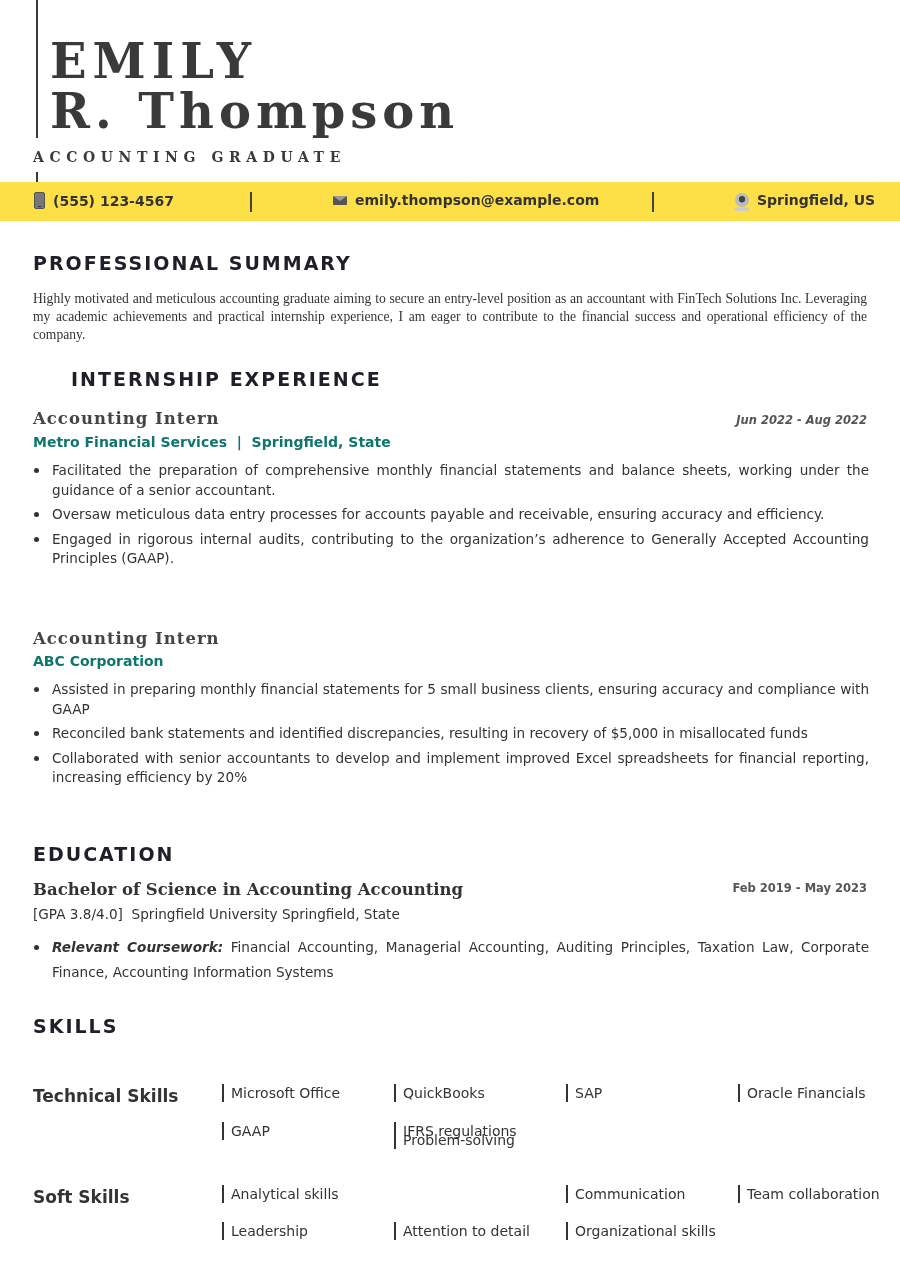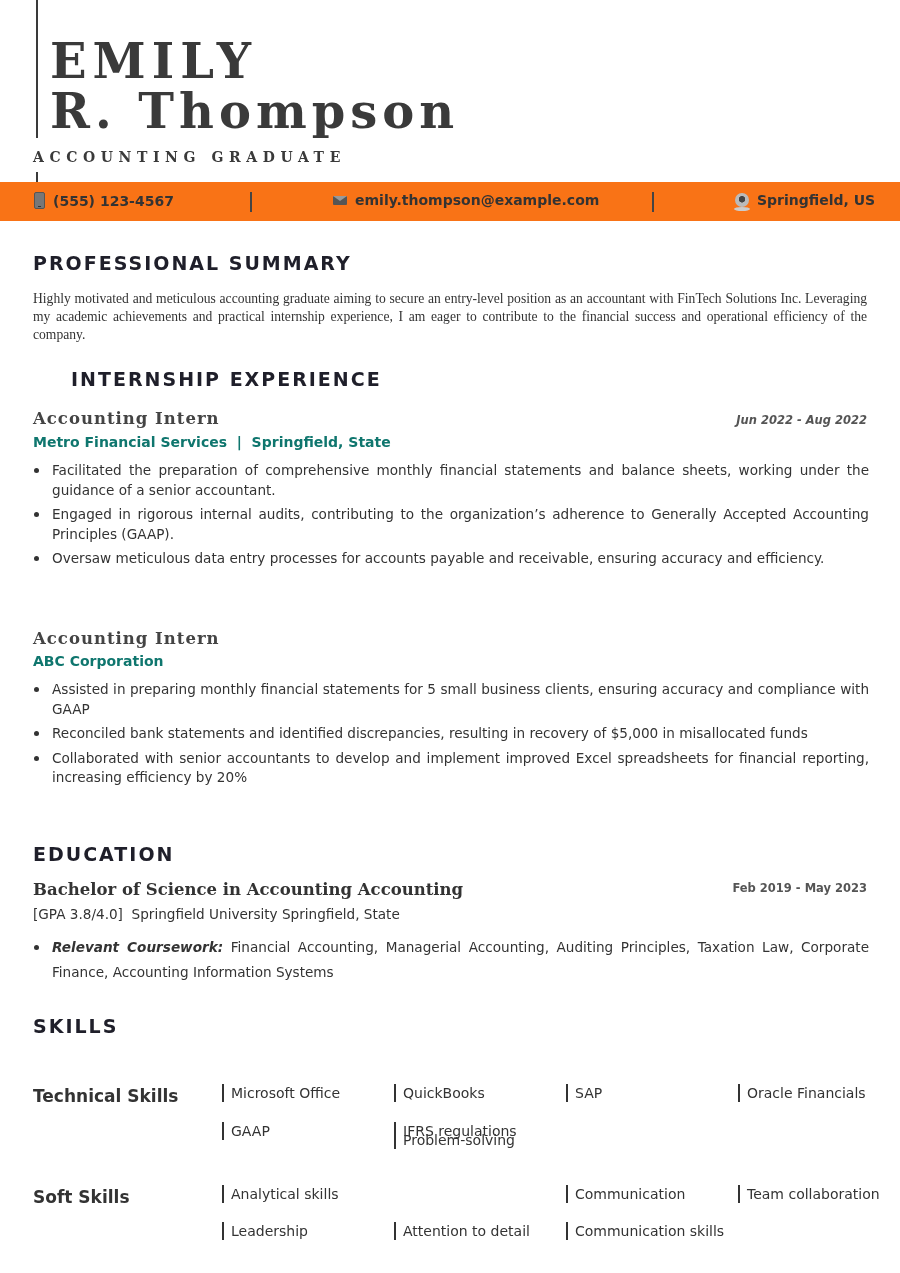--- a/index.html
+++ b/index.html
@@ -6,21 +6,21 @@
     html, body { width: 900px; height: 1273px; background: #ffffff; overflow: hidden; }
     body { position: relative; font-family: "Liberation Sans", sans-serif; color: #3a3a3a; }
 
     .header-rule { position: absolute; left: 36px; top: 0; width: 2px; height: 138px; background: #3a3a3a; }
     .header-rule-small { position: absolute; left: 36px; top: 172px; width: 2px; height: 10px; background: #3a3a3a; }
     .name { position: absolute; left: 50px; top: 36px; font-family: "DejaVu Serif", serif; font-weight: bold; color: #3a3a3a; letter-spacing: 4px; line-height: 50px; font-size: 48px; }
     .name .l1 { display: block; letter-spacing: 6px; }
     .name .l2 { display: block; letter-spacing: 5px; }
     .title { position: absolute; left: 33px; top: 149px; font-family: "DejaVu Serif", serif; font-weight: bold; font-size: 14px; letter-spacing: 5.6px; color: #3a3a3a; }
 
-    .contact-bar { position: absolute; left: 0; top: 182px; width: 900px; height: 39px; background: #f97316; display: flex; align-items: center; font-family: "DejaVu Sans", sans-serif; font-weight: bold; font-size: 14px; color: #333; }
+    .contact-bar { position: absolute; left: 0; top: 182px; width: 900px; height: 39px; background: #fde047; display: flex; align-items: center; font-family: "DejaVu Sans", sans-serif; font-weight: bold; font-size: 14px; color: #333; }
     .contact-item { position: absolute; display: flex; align-items: center; gap: 8px; top: 10px; }
     .contact-sep { position: absolute; top: 10px; width: 2px; height: 20px; background: #444; }
     .phone-icon { width: 11px; height: 17px; background: #777; border-radius: 2px; border: 1px solid #555; position: relative; }
     .phone-icon::after { content: ""; position: absolute; left: 3px; bottom: 1px; width: 3px; height: 1px; background: #333; }
     .mail-icon { width: 14px; height: 9px; background: #555; position: relative; border-radius: 1px; }
     .mail-icon::before { content: ""; position: absolute; left: 0; top: 0; width: 0; height: 0; border-left: 7px solid transparent; border-right: 7px solid transparent; border-top: 5px solid #999; }
     .pin-icon { width: 14px; height: 14px; border-radius: 50%; background: radial-gradient(circle at 50% 45%, #444 0 3px, #bbb 3.5px 7px); position: relative; }
     .pin-icon::after { content: ""; position: absolute; left: -1px; bottom: -4px; width: 16px; height: 4px; border-radius: 50%; background: #ccc; }
 
     .section-title { position: absolute; left: 33px; font-family: "DejaVu Sans", sans-serif; font-weight: bold; font-size: 19px; letter-spacing: 2px; color: #1f1f2a; }
@@ -76,22 +76,22 @@
 <div class="section-title" style="top:252px;">PROFESSIONAL SUMMARY</div>
 <div class="para" style="top:290px;">Highly motivated and meticulous accounting graduate aiming to secure an entry-level position as an accountant with FinTech Solutions Inc. Leveraging my academic achievements and practical internship experience, I am eager to contribute to the financial success and operational efficiency of the company.</div>
 
 <div class="section-title" style="top:368px;margin-left:38px;">INTERNSHIP EXPERIENCE</div>
 
 <div class="job-title" style="top:409px;">Accounting Intern</div>
 <div class="date italic" style="top:413px;">Jun 2022 - Aug 2022</div>
 <div class="job-sub" style="top:434px; white-space:pre;">Metro Financial Services  |  Springfield, State</div>
 <ul class="bullets" style="top:461px;">
   <li>Facilitated the preparation of comprehensive monthly financial statements and balance sheets, working under the guidance of a senior accountant.</li>
+  <li>Oversaw meticulous data entry processes for accounts payable and receivable, ensuring accuracy and efficiency.</li>
   <li>Engaged in rigorous internal audits, contributing to the organization’s adherence to Generally Accepted Accounting Principles (GAAP).</li>
-  <li>Oversaw meticulous data entry processes for accounts payable and receivable, ensuring accuracy and efficiency.</li>
 </ul>
 
 <div class="job-title" style="top:629px;">Accounting Intern</div>
 <div class="job-sub" style="top:653px;">ABC Corporation</div>
 <ul class="bullets" style="top:680px;">
   <li>Assisted in preparing monthly financial statements for 5 small business clients, ensuring accuracy and compliance with GAAP</li>
   <li>Reconciled bank statements and identified discrepancies, resulting in recovery of $5,000 in misallocated funds</li>
   <li>Collaborated with senior accountants to develop and implement improved Excel spreadsheets for financial reporting, increasing efficiency by 20%</li>
 </ul>
 
@@ -111,13 +111,13 @@
 <div class="skill" style="left:222px; top:1123px;">GAAP</div>
 <div class="skill" style="left:394px; top:1123px;">IFRS regulations</div>
 
 <div class="skill-cat" style="top:1187px;">Soft Skills</div>
 <div class="skill" style="left:222px; top:1186px;">Analytical skills</div>
 <div class="skill" style="left:394px; top:1132px;">Problem-solving</div>
 <div class="skill" style="left:566px; top:1186px;">Communication</div>
 <div class="skill" style="left:738px; top:1186px;">Team collaboration</div>
 <div class="skill" style="left:222px; top:1223px;">Leadership</div>
 <div class="skill" style="left:394px; top:1223px;">Attention to detail</div>
-<div class="skill" style="left:566px; top:1223px;">Communication skills</div>
+<div class="skill" style="left:566px; top:1223px;">Organizational skills</div>
 
 </body></html>

